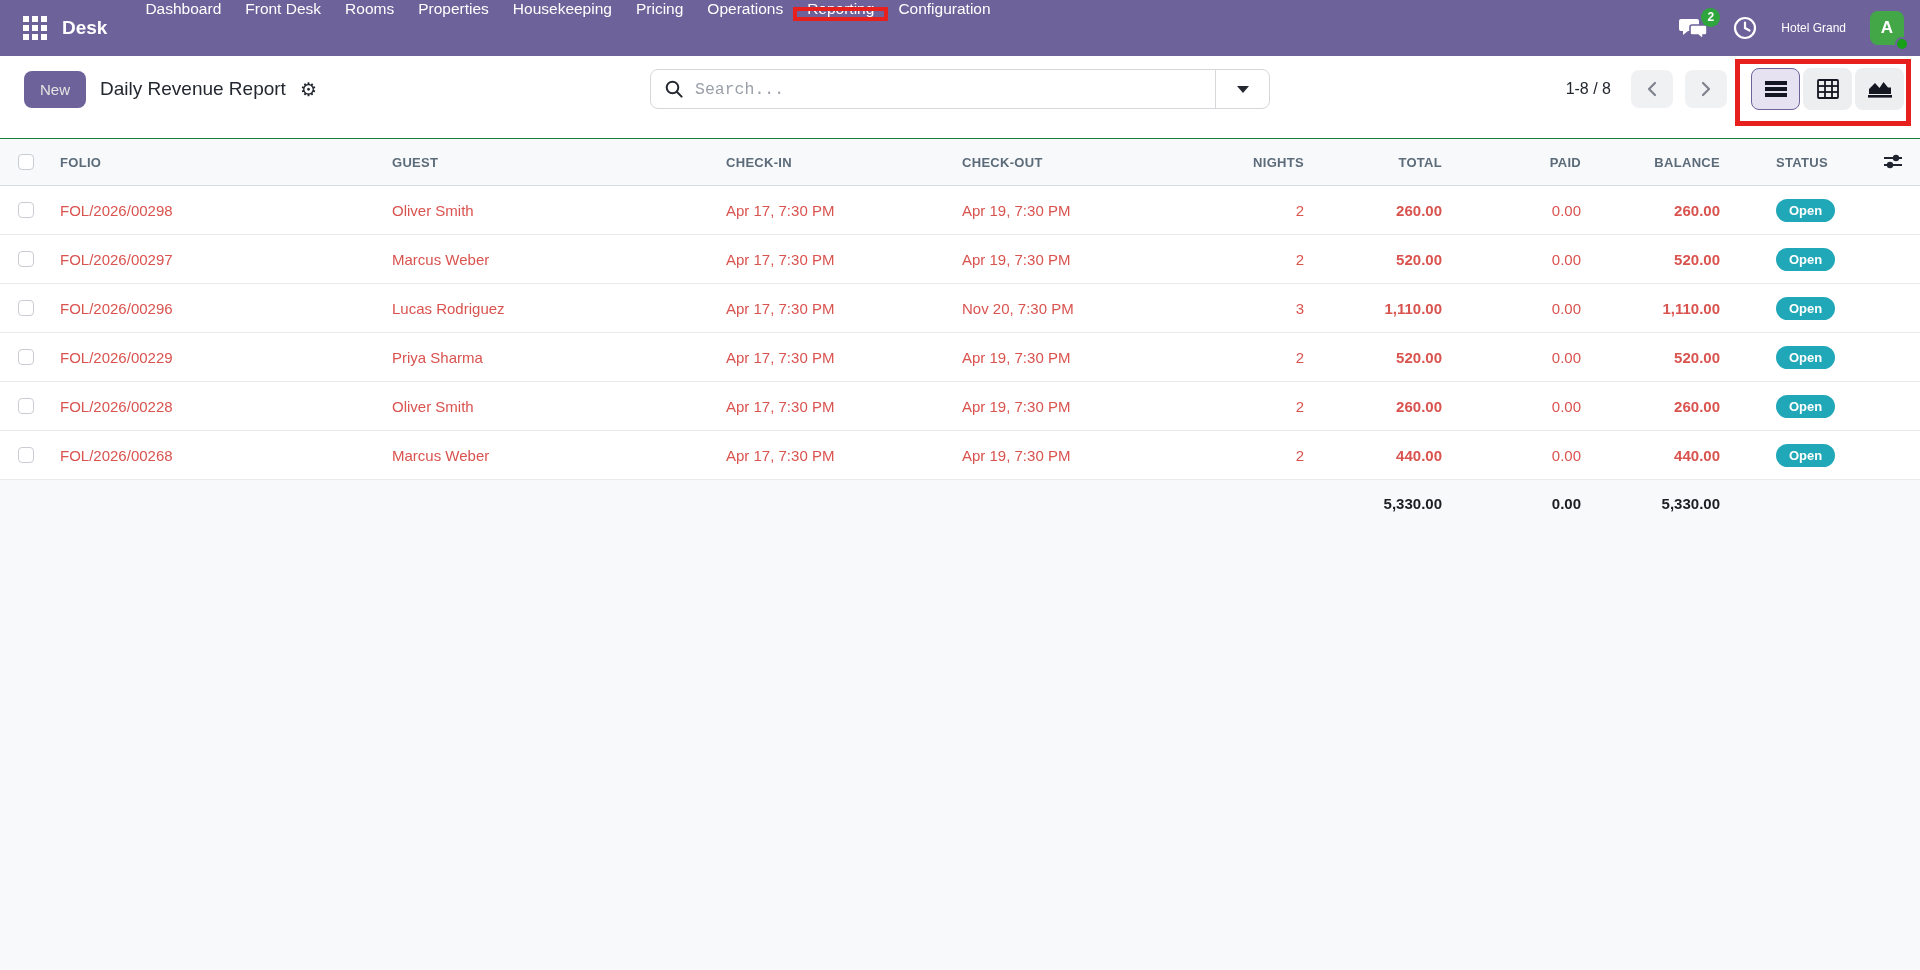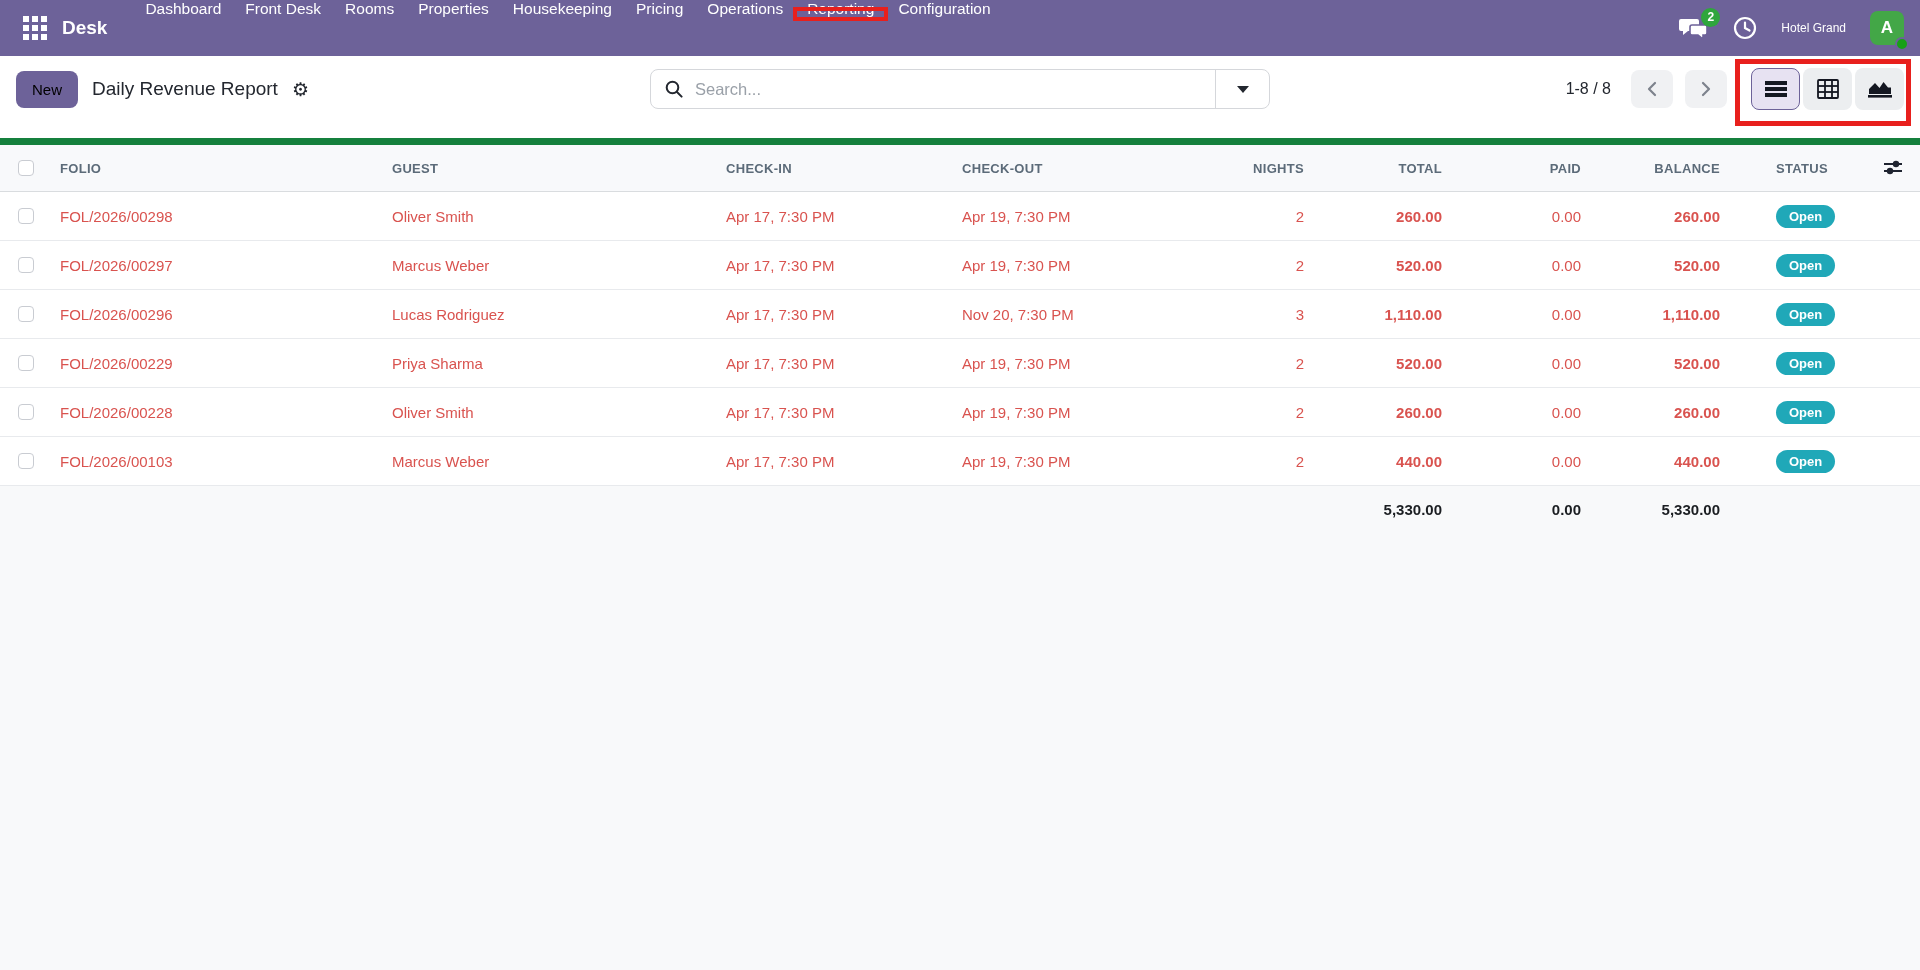--- a/index.html
+++ b/index.html
@@ -28,43 +28,43 @@
   .company{font-size:12px;cursor:pointer;text-align:center;}
   .avatar{width:34px;height:34px;border-radius:8px;background:var(--avatar);display:flex;align-items:center;
     justify-content:center;font-weight:700;font-size:17px;position:relative;cursor:pointer;}
   .status-dot{position:absolute;right:-5px;bottom:-6px;width:14px;height:14px;border-radius:50%;
     background:#17a017;border:2px solid var(--navbar);}
 
   
   .control-panel{height:66px;background:#fff;display:flex;align-items:center;padding:0 16px;}
   .cp-spacer{height:16px;background:#fff;}
   .cp-left{display:flex;align-items:center;gap:14px;flex:1;}
-  .btn-new{background:var(--navbar);color:#000000;border:none;border-radius:8px;padding:10px 16px;
-    font-size:15px;font-weight:500;font-family:inherit;cursor:pointer;}
+  .btn-new{background:var(--navbar);color:#e5e5e5;border:none;border-radius:8px;padding:10px 16px;
+    font-size:15px;font-weight:500;font-family:inherit;cursor:pointer;margin-left:8px;}
   .page-title{font-size:19px;color:#23272f;}
   .gear{font-size:19px;color:#23272f;cursor:pointer;line-height:1;}
   .search-box{width:620px;height:40px;border:1px solid #d5d7db;border-radius:8px;background:#fff;display:flex;align-items:center;}
   .search-icon{margin:0 10px 0 14px;display:flex;}
-  .search-input{flex:1;border:none;outline:none;font-size:16.5px;color:#333;font-family:Liberation Sans, sans-serif;background:transparent;}
+  .search-input{flex:1;border:none;outline:none;font-size:16.5px;color:#333;font-family:Liberation Mono, monospace;background:transparent;}
   .search-input::placeholder{color:#9aa0a8;}
   .search-toggle{width:54px;align-self:stretch;border-left:1px solid #d5d7db;display:flex;align-items:center;justify-content:center;cursor:pointer;}
   .caret{width:0;height:0;border-left:6px solid transparent;border-right:6px solid transparent;border-top:7px solid #23272f;}
   .cp-right{flex:1;display:flex;align-items:center;justify-content:flex-end;gap:12px;}
   .pager-text{font-size:16px;color:#23272f;margin-right:8px;}
   .pager-btn{width:42px;height:38px;background:#f0f1f3;border:none;border-radius:8px;display:flex;
     align-items:center;justify-content:center;cursor:pointer;}
   .switcher{display:flex;gap:3px;position:relative;margin-left:12px;}
   .view-btn{width:49px;height:42px;background:#eceef0;border:1px solid transparent;border-radius:8px;
     display:flex;align-items:center;justify-content:center;cursor:pointer;}
   .view-btn.active{background:#e7e2f2;border-color:var(--navbar);}
   .annot-switcher{position:absolute;left:-16px;right:-7px;top:-9px;bottom:-16px;border:5px solid var(--annot);pointer-events:none;}
 
   
   table{width:1920px;border-collapse:collapse;table-layout:fixed;background:transparent;}
-  thead th{background:#f8f9fb;border-top:7px solid #15803d;border-bottom:1px solid #d9dcdf;color:#5c6b79;
+  thead th{background:#f8f9fb;border-top:1px solid #15803d;border-bottom:1px solid #d9dcdf;color:#5c6b79;
     font-size:13px;font-weight:700;text-align:left;padding:14px 12px;letter-spacing:.3px;white-space:nowrap;}
   thead th.num{text-align:right;padding-right:8px;}
   tbody tr.data-row{background:#fff;border-bottom:1px solid #e8eaed;height:49px;cursor:pointer;}
   td{font-size:15px;color:var(--danger);padding:0 12px;white-space:nowrap;overflow:hidden;}
   td.num{text-align:right;padding-right:8px;}
   td.bold{font-weight:700;}
   .c-status{padding-left:48px;}
   .badge{background:var(--badge);color:#fff;font-size:13px;font-weight:700;padding:4px 13px;border-radius:20px;display:inline-block;}
   .checkbox{width:16px;height:16px;border:1px solid #c9ccd2;border-radius:4px;background:#fff;margin-left:6px;cursor:pointer;}
   tr.totals-row td{font-weight:700;color:#1b1e22;padding-top:15px;padding-bottom:15px;background:transparent;}
@@ -314,21 +314,21 @@
     <td class="num bold">260.00</td>
     <td class="num">0.00</td>
     <td class="num bold">260.00</td>
     <td class="c-status"><span class="badge">Open</span></td>
     <td></td>
   </tr>
       <tr class="data-row">
     <td>
           <div class="checkbox"></div>
         </td>
-    <td>FOL/2026/00103</td>
+    <td>FOL/2026/00268</td>
     <td>Marcus Weber</td>
     <td>Apr 17, 7:30 PM</td>
     <td>Apr 19, 7:30 PM</td>
     <td class="num">2</td>
     <td class="num bold">440.00</td>
     <td class="num">0.00</td>
     <td class="num bold">440.00</td>
     <td class="c-status"><span class="badge">Open</span></td>
     <td></td>
   </tr>

